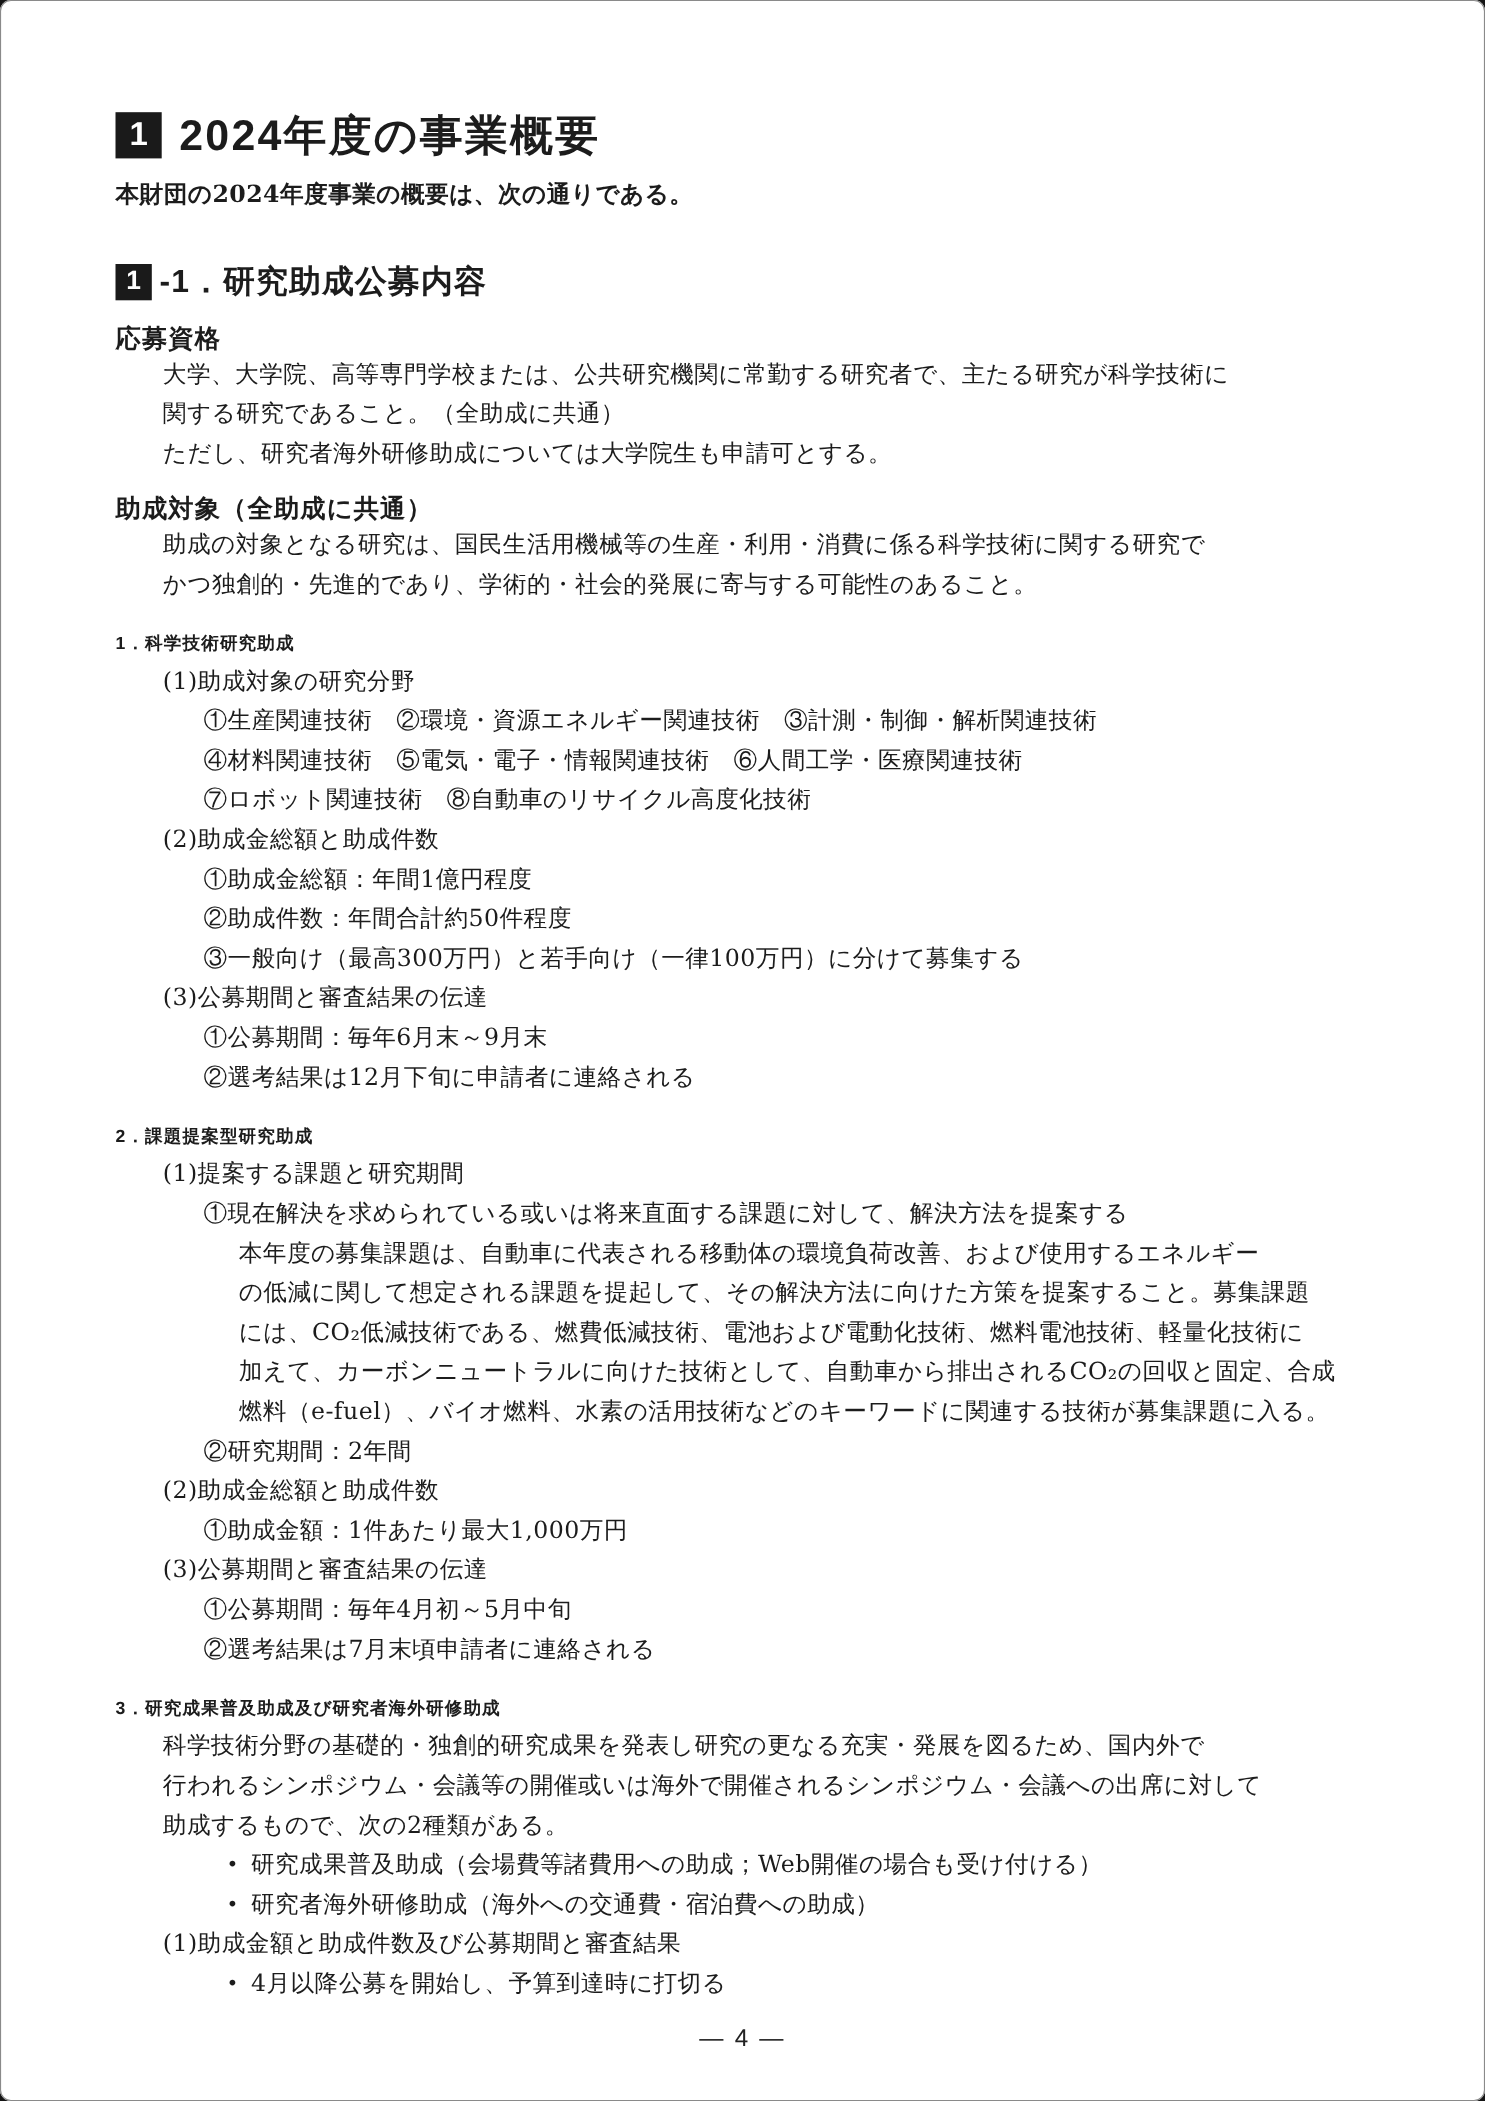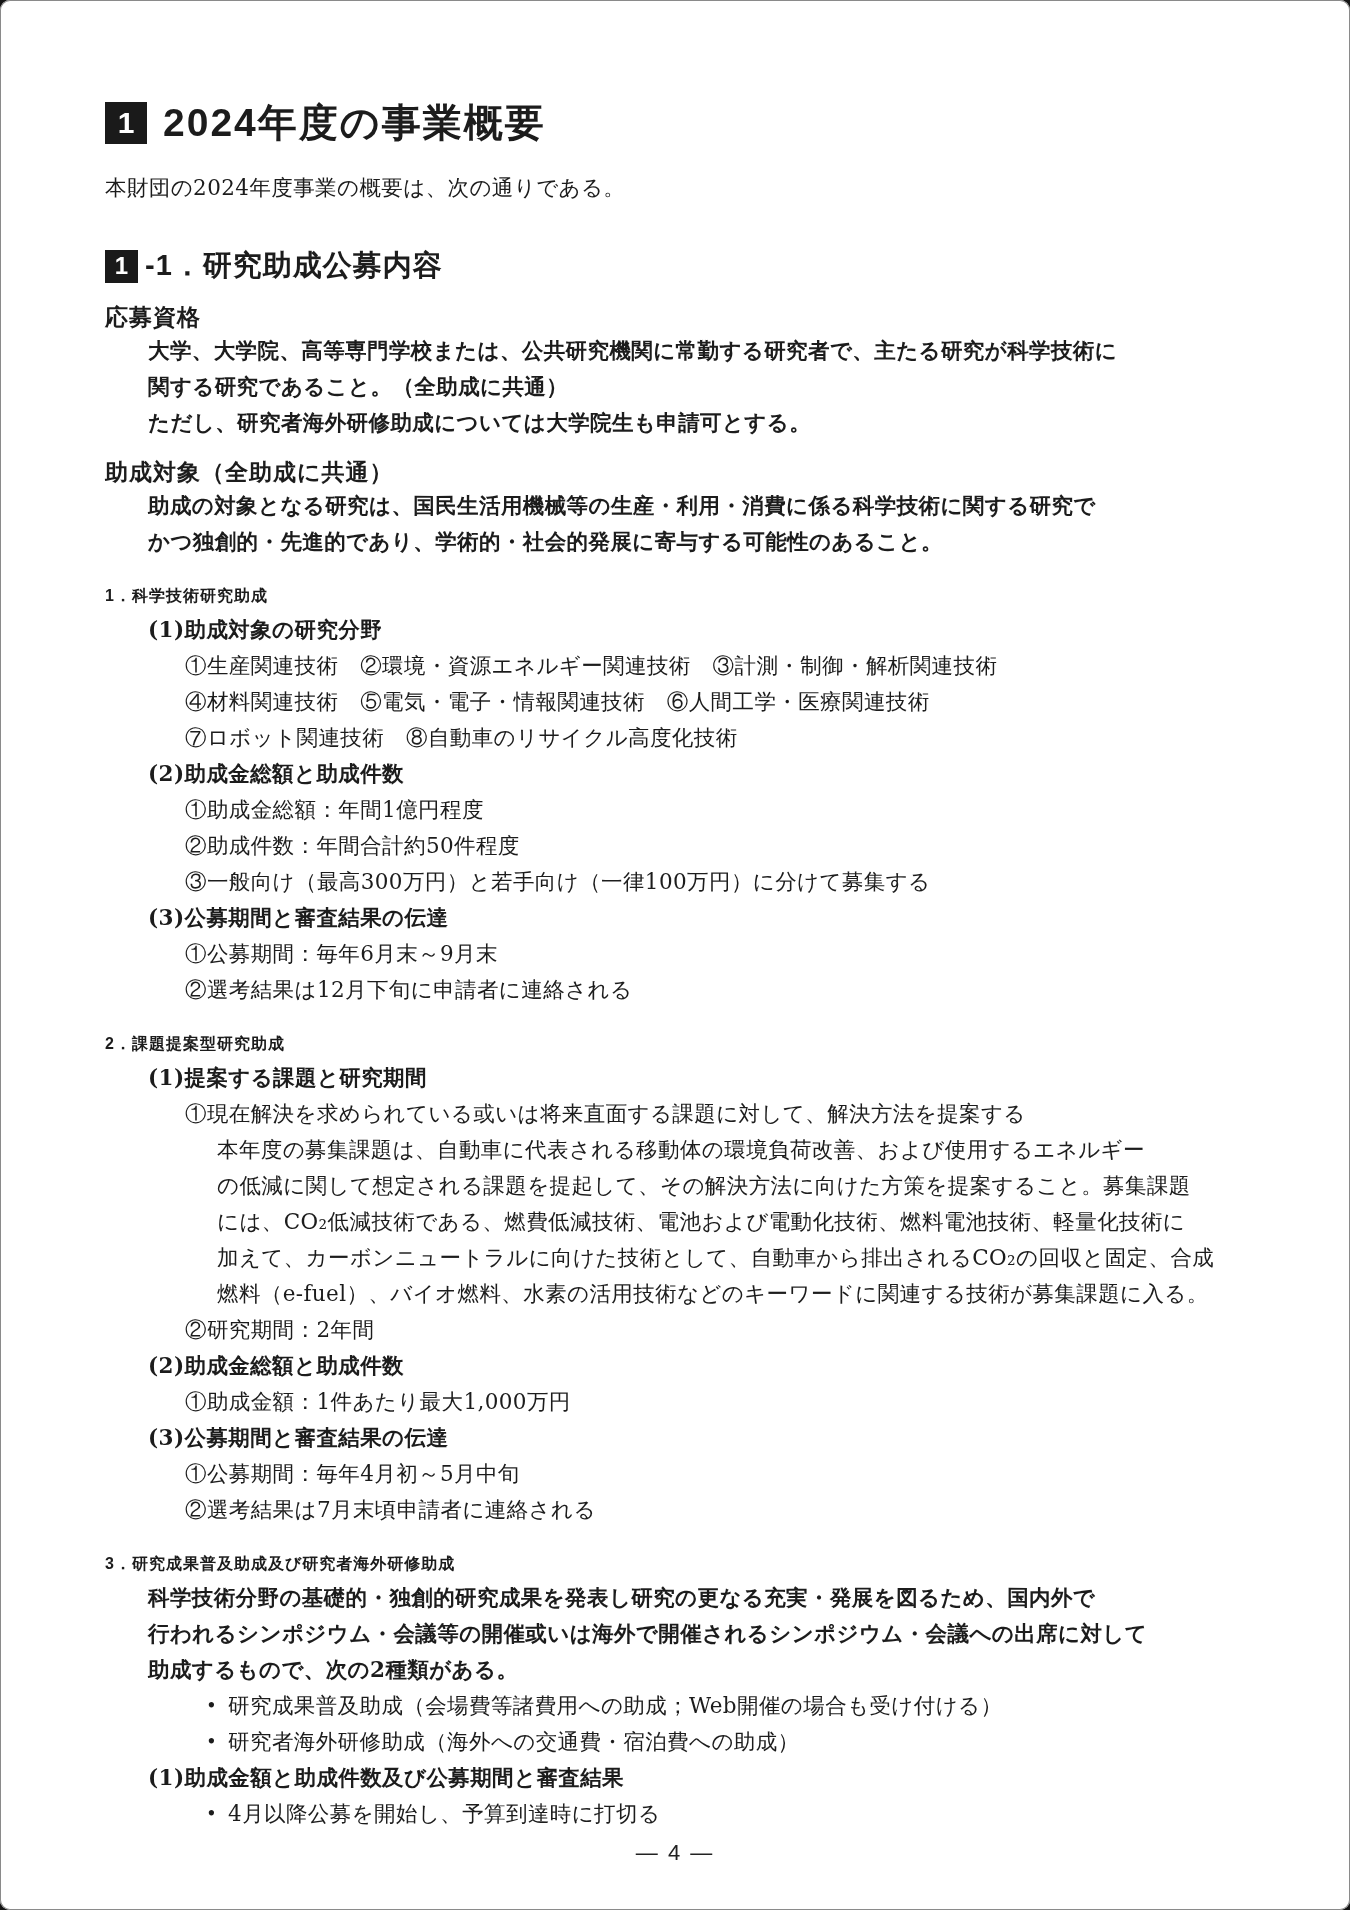--- a/index.html
+++ b/index.html
@@ -23,37 +23,37 @@
   
   .chapter-head { display:flex; align-items:center; gap:16px; }
   .numbox-lg {
     width:42px; height:42px; background:#1a1a1a; color:#fff;
     display:flex; align-items:center; justify-content:center;
     font-family:"Liberation Sans","DejaVu Sans",sans-serif;
     font-weight:bold; font-size:30px; flex:0 0 auto;
   }
   .chapter-title { font-size:39px; letter-spacing:2px; }
 
-  .intro { font-size:22px; margin-top:20px; letter-spacing:0.5px; }
+  .intro { font-size:22px; margin-top:10px; letter-spacing:0.5px;font-weight:bold; }
 
   
   .section-head { display:flex; align-items:center; gap:7px; margin-top:40px; }
   .numbox-md {
     width:33px; height:33px; background:#1a1a1a; color:#fff;
     display:flex; align-items:center; justify-content:center;
     font-family:"Liberation Sans","DejaVu Sans",sans-serif;
     font-weight:bold; font-size:24px; flex:0 0 auto;
   }
   .section-title { font-size:29px; letter-spacing:1px; }
 
   .subhead { font-size:23px; margin-top:15px; line-height:32px; letter-spacing:1px; }
   .prog-head { font-size:16px; margin-top:20px; line-height:32px; letter-spacing:1px; }
 
   .line { font-size:21.5px; line-height:36px; letter-spacing:0.4px; white-space:nowrap; }
-  .ind1 { margin-left:43px;font-weight:bold; }   
+  .ind1 { margin-left:43px; }   
   .ind2 { margin-left:80px; }   
   .ind3 { margin-left:112px; }  
   .ind-b { margin-left:100px; } 
   .bullet { display:inline-block; margin-right:10px; transform:scale(0.85); }
 
   .footer {
     position:absolute; left:0; right:0; bottom:44px;
     text-align:center; font-size:22px; color:#222;
     font-family:"Liberation Sans","DejaVu Sans",sans-serif;
     letter-spacing:2px;

